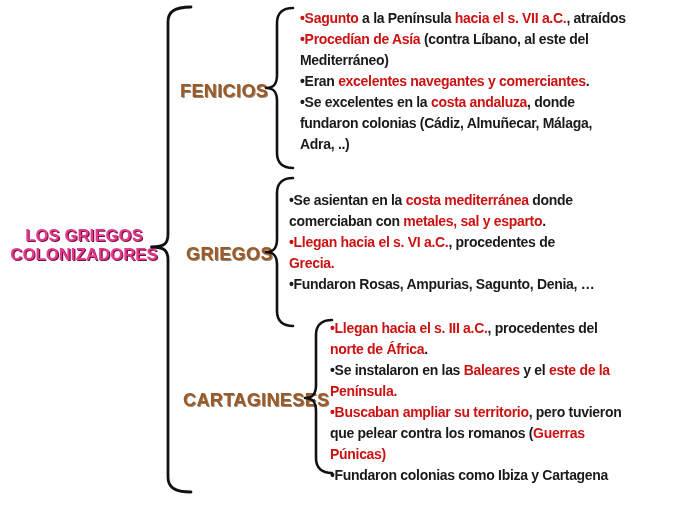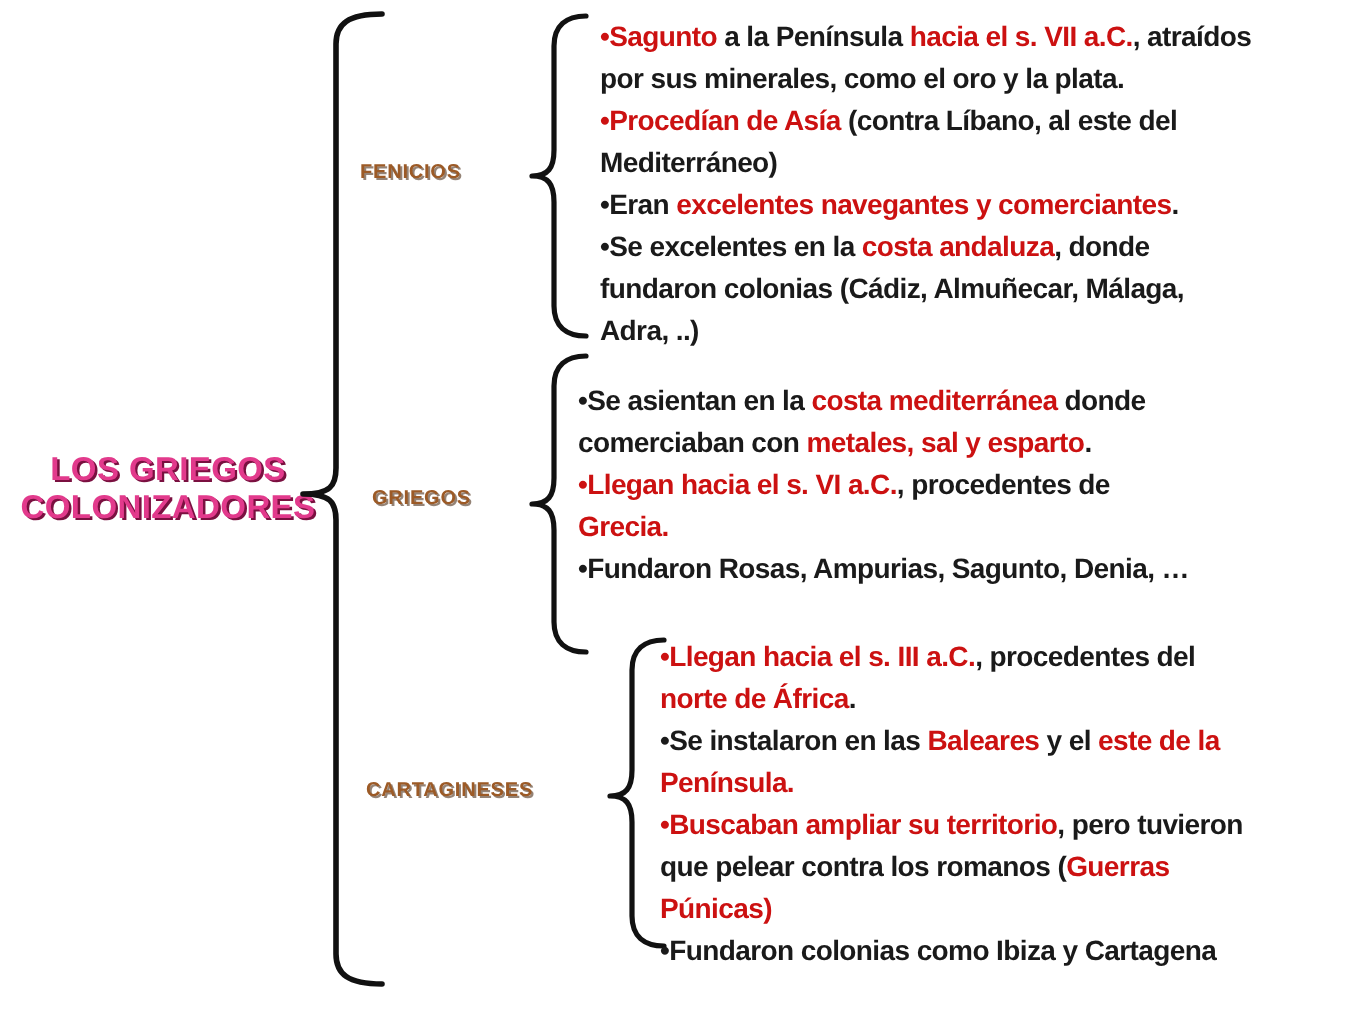--- a/index.html
+++ b/index.html
@@ -10,21 +10,21 @@
   }
   .canvas{position:absolute;inset:0;}
   .title{
     position:absolute;left:6px;top:226px;width:156px;
     text-align:center;font-weight:bold;font-size:16.5px;line-height:19px;
     color:var(--c-title,#e23a8c);
     text-shadow:1.2px 1.2px 0 var(--c-title_shadow,#7a1040);
     letter-spacing:0.2px;
   }
   .glabel{
-    position:absolute;font-weight:bold;font-size:10px;letter-spacing:0.4px;
+    position:absolute;font-weight:bold;font-size:18px;letter-spacing:0.4px;
     color:var(--c-label,#9c5a26);
     text-shadow:1px 1px 0 rgba(60,30,5,0.55);
     white-space:nowrap;
   }
   #gl0{left:180px;top:81px;}
   #gl1{left:186px;top:244px;}
   #gl2{left:183px;top:390px;}
   svg.brace{position:absolute;display:block;}
   #bigbrace{left:149px;top:5px;}
   #gb0{left:264px;top:6px;}
@@ -54,21 +54,21 @@
 
   <svg class="brace" id="bigbrace" viewBox="0 0 46 489" width="46" height="489">
       <path d="M 42 2 C 25 2 19 7 19 17 L 19 229 C 19 238 16 242 2.5 242 C 16 242 19 246 19 255 L 19 472 C 19 482 25 487 42 487" fill="none" stroke-width="2.8" stroke-linecap="round" stroke-linejoin="round" style="stroke: var(--c-brace, #111);"></path>
     </svg>
 
   <div class="glabel" id="gl0">FENICIOS</div>
   <svg class="brace" id="gb0" viewBox="0 0 32 164" width="32" height="164">
       <path d="M 29 2 C 19 2 13 7 13 17 L 13 69 C 13 78 10 82 2 82 C 10 82 13 86 13 95 L 13 147 C 13 157 19 162 29 162" fill="none" stroke-width="2.6" stroke-linecap="round" stroke-linejoin="round" style="stroke: var(--c-brace, #111);"></path>
     </svg>
   <div class="bullets" id="gt0">
-      <div class="bullet"><span class="r">•Sagunto</span><span class="k"> a la Península </span><span class="r">hacia el s. VII a.C.</span><span class="k">, atraídos</span><br><span class="k">por sus minerales, como el oro y la plata.</span></div>
+      <div class="bullet"><span class="r">•Sagunto</span><span class="k"> a la Península </span><span class="r">hacia el s. VII a.C.</span><span class="k">, atraídos</span><br></div>
       <div class="bullet"><span class="r">•Procedían de Asía</span><span class="k"> (contra Líbano, al este del</span><br><span class="k">Mediterráneo)</span></div>
       <div class="bullet"><span class="k">•Eran </span><span class="r">excelentes navegantes y comerciantes</span><span class="k">.</span></div>
       <div class="bullet"><span class="k">•Se excelentes en la </span><span class="r">costa andaluza</span><span class="k">, donde</span><br><span class="k">fundaron colonias (Cádiz, Almuñecar, Málaga,</span><br><span class="k">Adra, ..)</span></div>
     </div>
 
   <div class="glabel" id="gl1">GRIEGOS</div>
   <svg class="brace" id="gb1" viewBox="0 0 32 152" width="32" height="152">
       <path d="M 29 2 C 19 2 13 7 13 17 L 13 63 C 13 72 10 76 2 76 C 10 76 13 80 13 89 L 13 135 C 13 145 19 150 29 150" fill="none" stroke-width="2.6" stroke-linecap="round" stroke-linejoin="round" style="stroke: var(--c-brace, #111);"></path>
     </svg>
   <div class="bullets" id="gt1">

